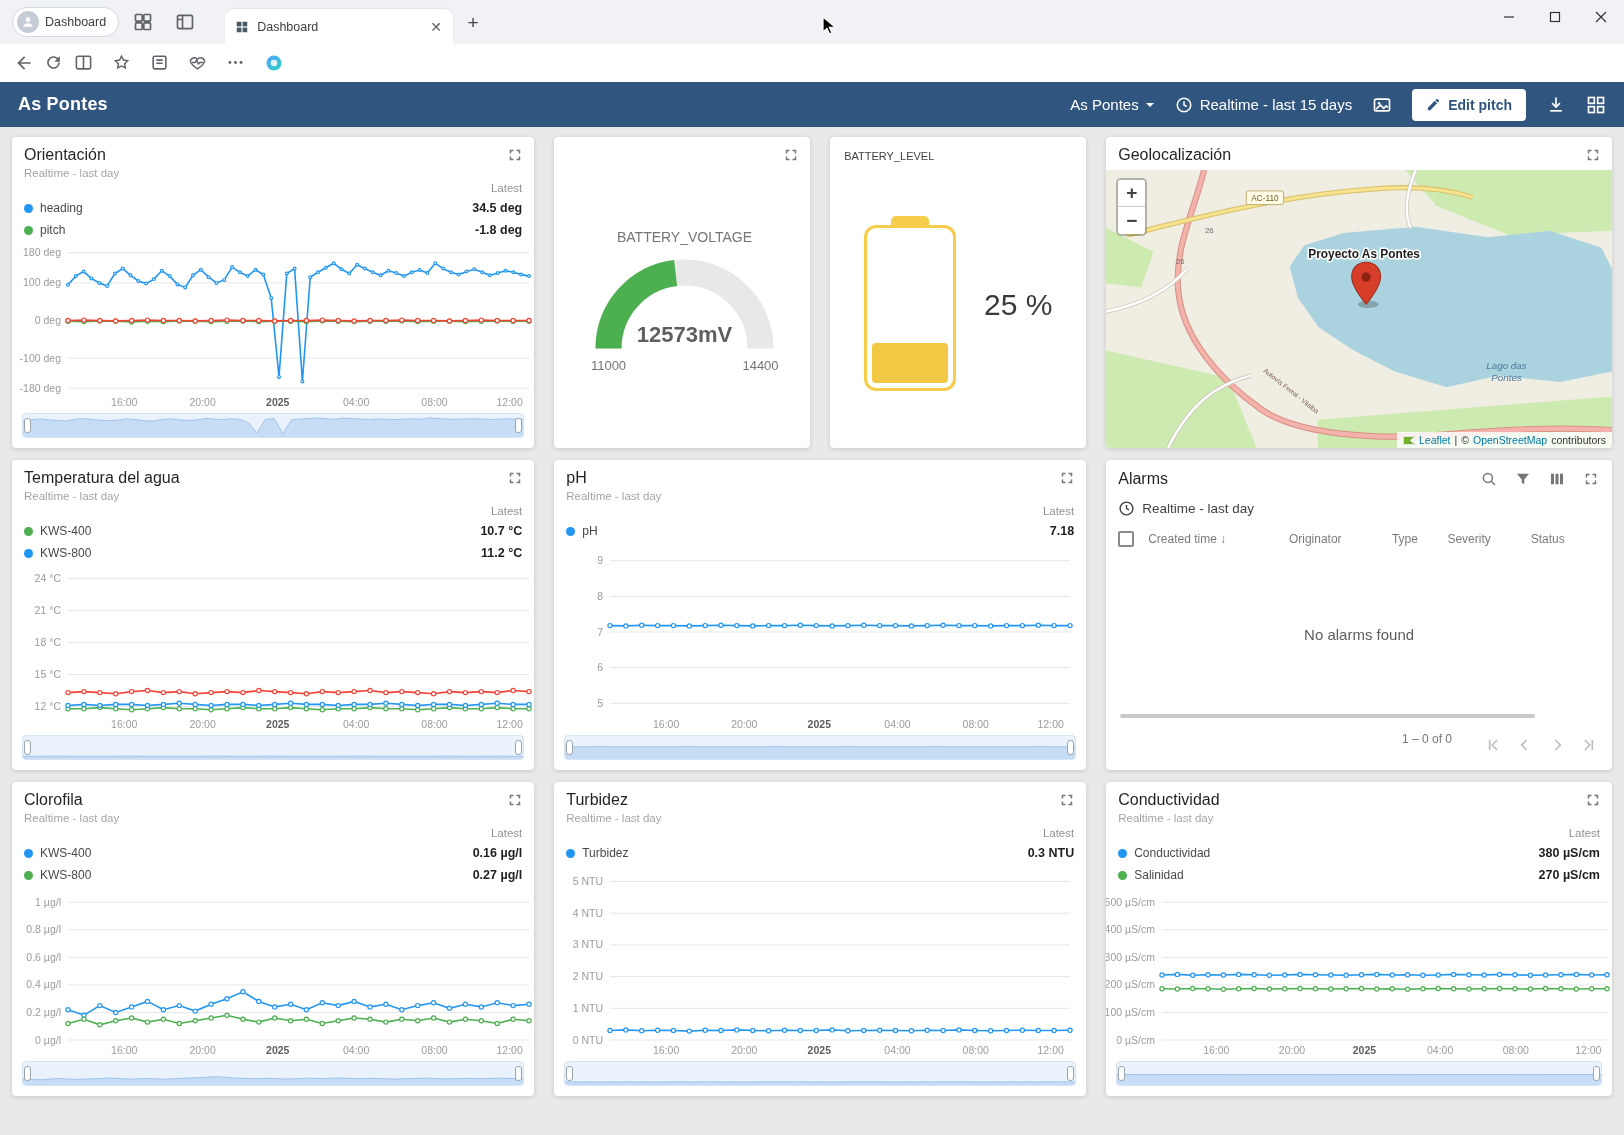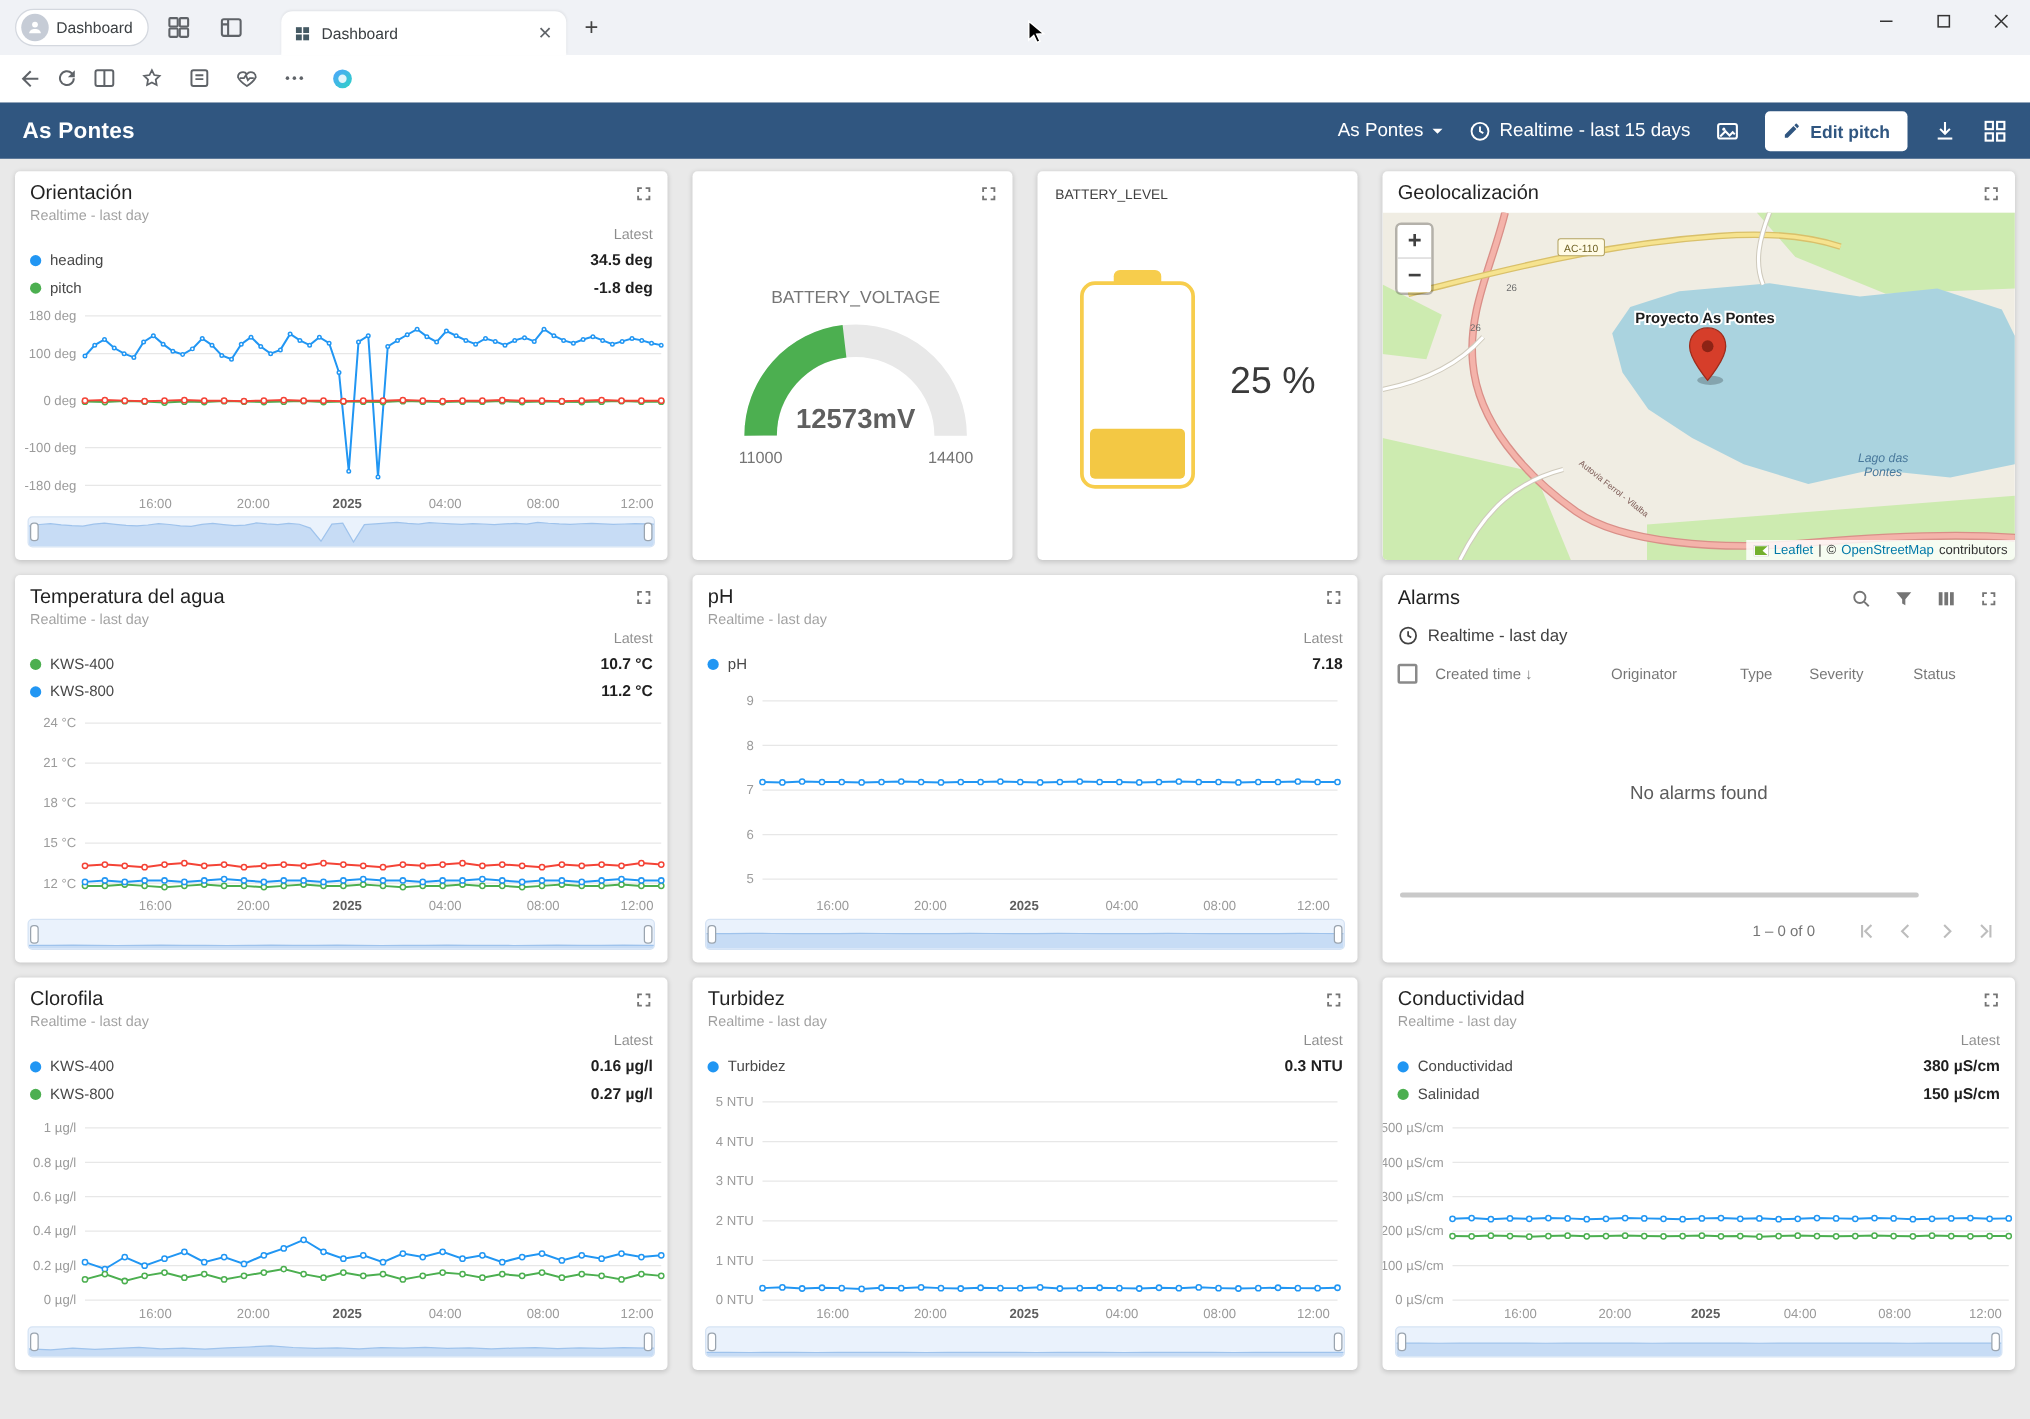--- a/index.html
+++ b/index.html
@@ -78,21 +78,21 @@
   .alarm-icons{margin-left:auto;display:flex;gap:16px;color:#757575}
   .alarm-icons span{cursor:pointer;line-height:0}
   .alarm-tw{display:flex;align-items:center;gap:7px;padding:12px 12px 6px 12px;color:#424242;font-size:13.5px;cursor:pointer}
   .alarm-thead{display:flex;align-items:center;padding:8px 12px;color:rgba(0,0,0,.54);font-size:12px;font-weight:500}
   .cbx{width:16px;height:16px;border:2px solid #8a8a8a;border-radius:2px;margin-right:14px;flex:none;cursor:pointer}
   .th-col{white-space:nowrap;overflow:hidden;cursor:pointer}
   .th-0{width:142px}.th-1{width:104px}.th-2{width:56px}.th-3{width:84px}.th-4{width:70px}.th-5{flex:1}
   .sort-arrow{font-size:12px;margin-left:3px}
   .alarm-empty{flex:1;display:flex;align-items:center;justify-content:center;color:#5c5c5c;font-size:15px}
   .alarm-scroll{height:4px;background:#c9c9c9;border-radius:2px;width:86%;margin:0 0 8px 2px;cursor:pointer}
-  .alarm-footer{display:flex;align-items:center;justify-content:flex-end;padding:6px 10px 12px 10px;color:#757575;font-size:12px;gap:6px}
+  .alarm-footer{display:flex;justify-content:flex-end;padding:6px 10px 12px 10px;color:#757575;font-size:12px;gap:6px}
   .pg-label{margin-right:22px}
   .pg-btn{width:26px;height:26px;display:flex;align-items:center;justify-content:center;cursor:default}
 
   .cursor{position:absolute;left:820px;top:16px;z-index:999;pointer-events:none}
 </style>
 </head>
 <body>
 
 <div class="tabstrip">
   <div class="profile-chip">
@@ -990,21 +990,21 @@
     <div class="legend">
         <div class="lg-latest">Latest</div>
         <div class="lg-row">
           <span class="lg-dot" style="background:#2196f3"></span>
           <span class="lg-name">Conductividad</span>
           <span class="lg-val">380 µS/cm</span>
         </div>
         <div class="lg-row">
           <span class="lg-dot" style="background:#4caf50"></span>
           <span class="lg-name">Salinidad</span>
-          <span class="lg-val">150 µS/cm</span>
+          <span class="lg-val">270 µS/cm</span>
         </div>
       </div>
     <div class="chart"><svg width="513" height="170">
           <line x1="56" x2="501" y1="14.264150943396226" y2="14.264150943396226" stroke="#e7e7e7" stroke-width="1"></line>
           <text x="49" y="17.764150943396224" text-anchor="end" fill="#9b9b9b" font-size="10.5">500 µS/cm</text>
           <line x1="56" x2="501" y1="41.81132075471698" y2="41.81132075471698" stroke="#e7e7e7" stroke-width="1"></line>
           <text x="49" y="45.31132075471698" text-anchor="end" fill="#9b9b9b" font-size="10.5">400 µS/cm</text>
           <line x1="56" x2="501" y1="69.35849056603774" y2="69.35849056603774" stroke="#e7e7e7" stroke-width="1"></line>
           <text x="49" y="72.85849056603774" text-anchor="end" fill="#9b9b9b" font-size="10.5">300 µS/cm</text>
           <line x1="56" x2="501" y1="96.90566037735849" y2="96.90566037735849" stroke="#e7e7e7" stroke-width="1"></line>

